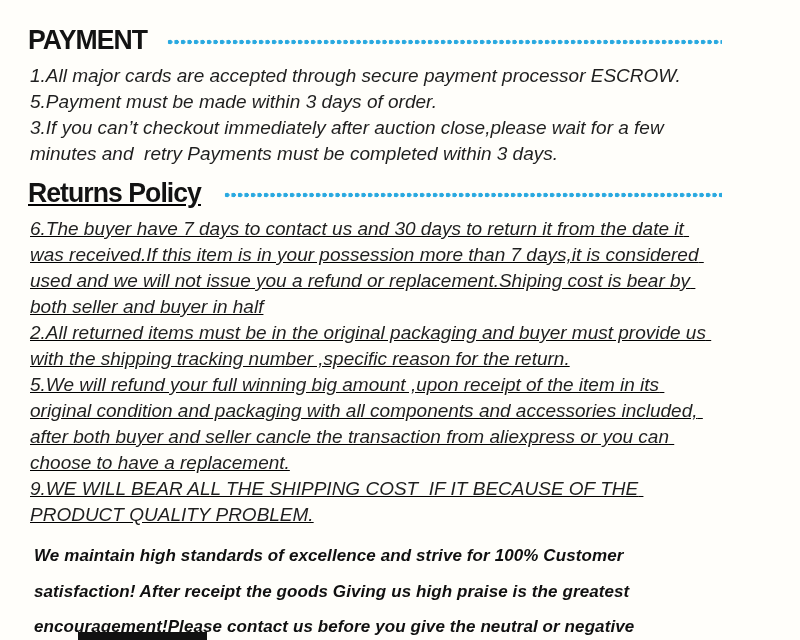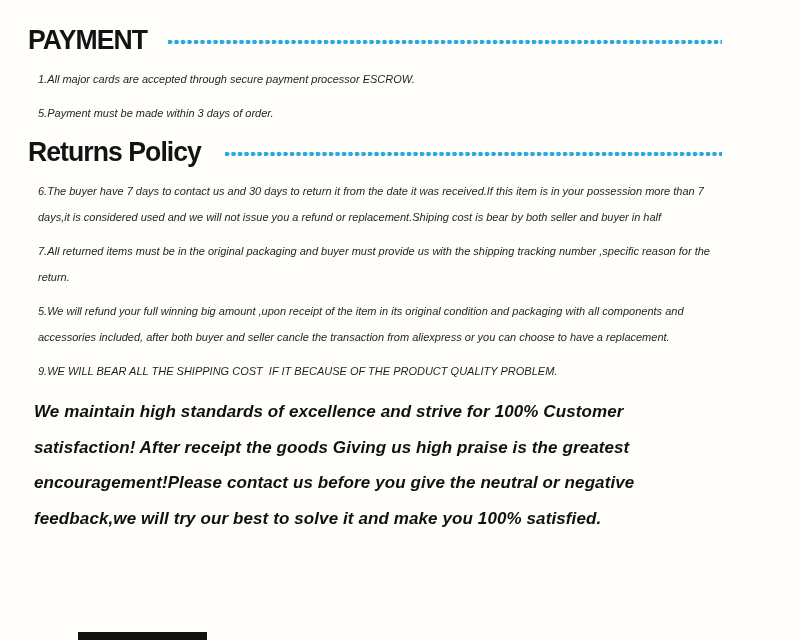--- a/index.html
+++ b/index.html
@@ -43,28 +43,28 @@
     height: 6px;
     margin-top: 4px;
     background-image: radial-gradient(circle at 3px 3px, var(--accent, #2aa9e0) 2.1px, transparent 2.6px);
     background-size: 6.5px 6px;
     background-repeat: repeat-x;
   }
   .body-block {
     margin: 5px 0 0 2px;
   }
   .body-text {
-    margin: 8px;
+    margin: 0;
     font-style: italic;
-    font-size: 11px;
+    font-size: 19px;
     line-height: 26px;
     color: var(--body-color, #1f1f1f);
     white-space: pre-wrap;
   }
-  .sec-gap-1 { margin-top: 8px; }
+  .sec-gap-1 { margin-top: 8px; text-decoration: underline; }
   .sec-gap-2 { margin-top: 10px; }
   .feedback-text {
     margin: 6px 0 0 6px;
     font-style: italic;
     font-weight: bold;
     font-size: 17px;
     line-height: 35.5px;
     color: #101010;
     letter-spacing: 0.1px;
     white-space: pre-wrap;
@@ -84,31 +84,32 @@
 <div class="page">
 
   <section>
     <div class="sec-head">
       <h2 class="sec-title">PAYMENT</h2>
       <div class="dots"></div>
     </div>
     <div class="body-block">
       <p class="body-text">1.All major cards are accepted through secure payment processor ESCROW.</p>
       <p class="body-text">5.Payment must be made within 3 days of order.</p>
+      <p class="body-text">3.If you can’t checkout immediately after auction close,please wait for a few minutes and  retry Payments must be completed within 3 days.</p>
     </div>
   </section>
 
   <section class="sec-gap-1">
     <div class="sec-head">
       <h2 class="sec-title">Returns Policy</h2>
       <div class="dots"></div>
     </div>
     <div class="body-block">
       <p class="body-text">6.The buyer have 7 days to contact us and 30 days to return it from the date it was received.If this item is in your possession more than 7 days,it is considered used and we will not issue you a refund or replacement.Shiping cost is bear by both seller and buyer in half</p>
-      <p class="body-text">7.All returned items must be in the original packaging and buyer must provide us with the shipping tracking number ,specific reason for the return.</p>
+      <p class="body-text">2.All returned items must be in the original packaging and buyer must provide us with the shipping tracking number ,specific reason for the return.</p>
       <p class="body-text">5.We will refund your full winning big amount ,upon receipt of the item in its original condition and packaging with all components and accessories included, after both buyer and seller cancle the transaction from aliexpress or you can choose to have a replacement.</p>
       <p class="body-text">9.WE WILL BEAR ALL THE SHIPPING COST  IF IT BECAUSE OF THE PRODUCT QUALITY PROBLEM.</p>
     </div>
   </section>
 
   <section class="sec-gap-2">
     <p class="feedback-text">We maintain high standards of excellence and strive for 100% Customer satisfaction! After receipt the goods Giving us high praise is the greatest encouragement!Please contact us before you give the neutral or negative feedback,we will try our best to solve it and make you 100% satisfied.</p>
   </section>
 
   <div class="cropped-bar"></div>

